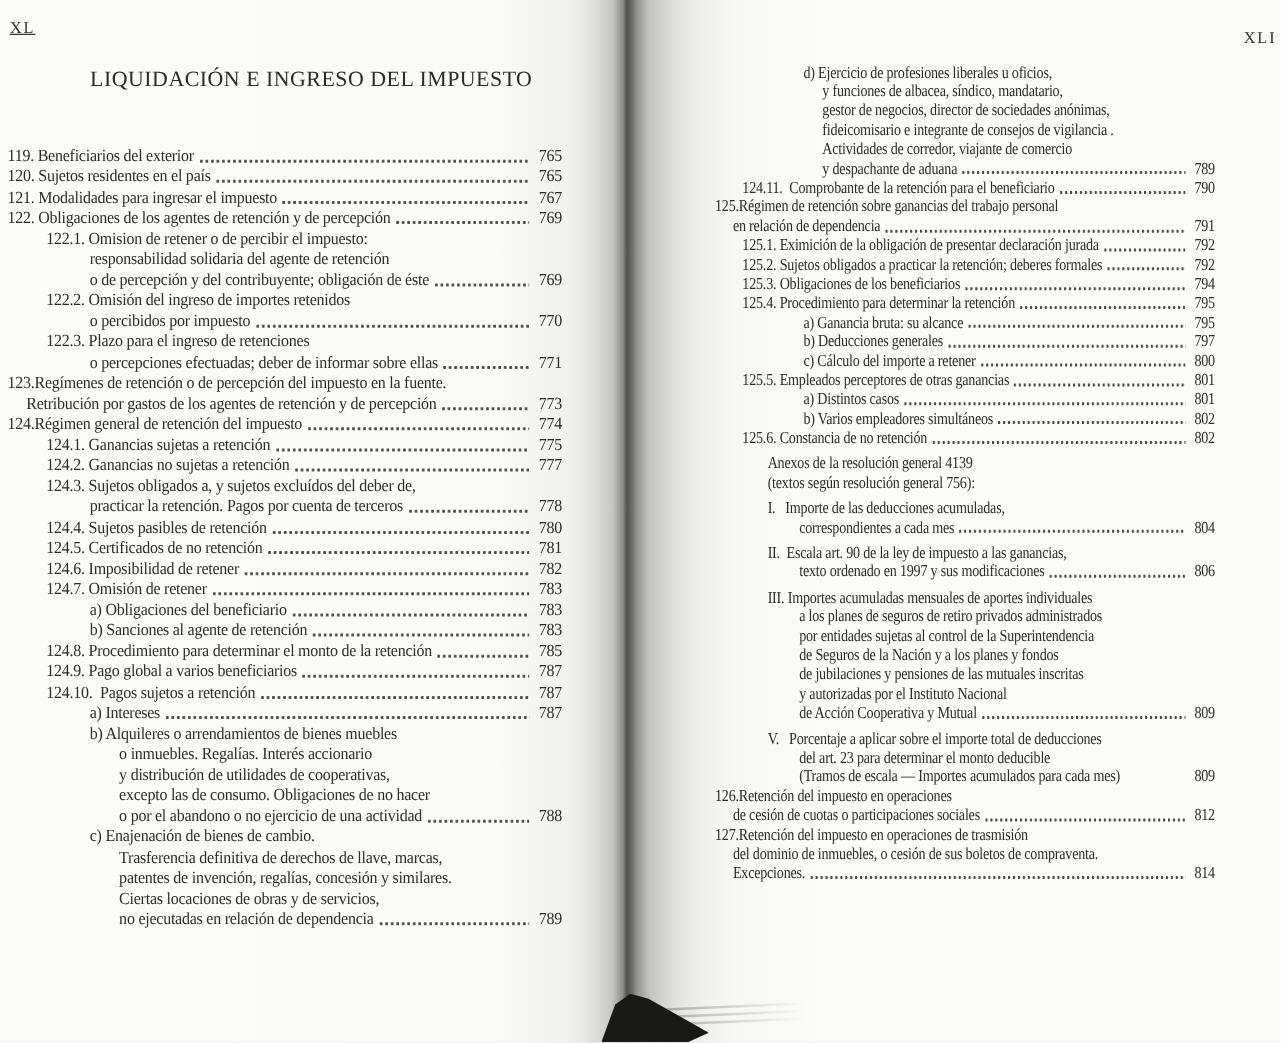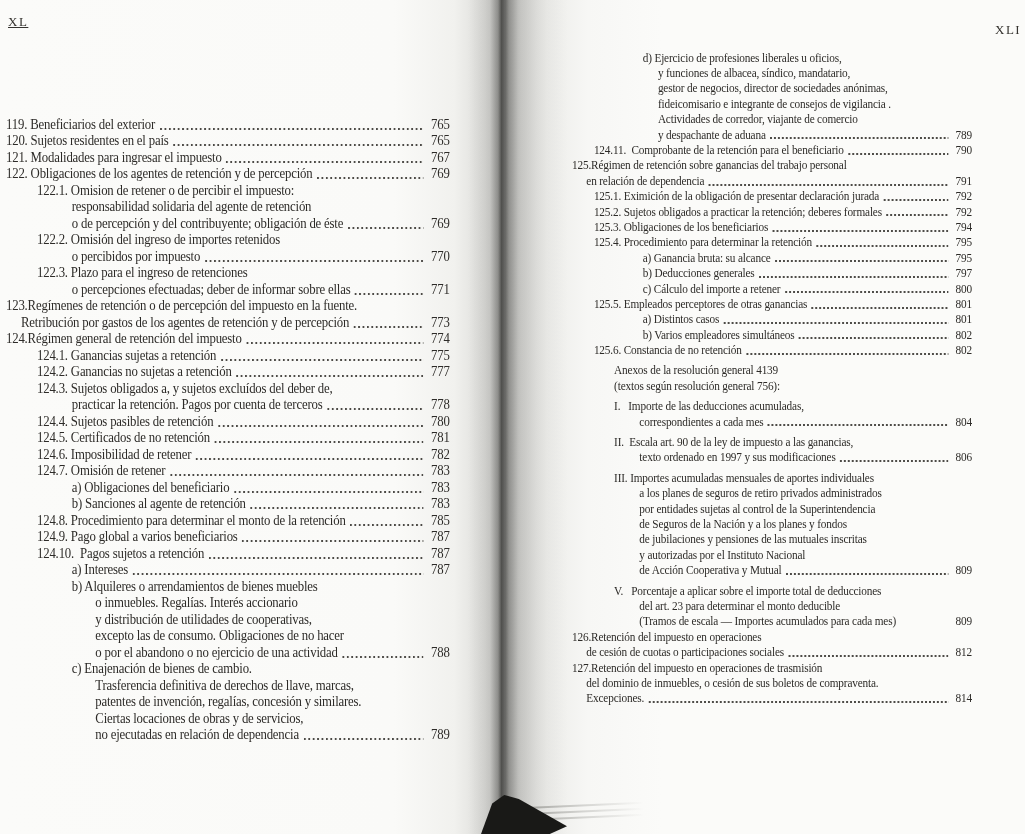--- a/index.html
+++ b/index.html
@@ -41,20 +41,21 @@
 <body>
 
 <div class="scan">
   <div class="page-left"></div>
   <div class="page-right"></div>
 
   <div class="folio folio-left">XL</div>
   <div class="folio folio-right">XLI</div>
 
   <div class="heading">
+    <div class="title">LIQUIDACIÓN E INGRESO DEL IMPUESTO</div>
   </div>
 
   <div class="toc toc-left" id="toc-left">
       <div class="toc-row">
         <span class="toc-text" style="padding-left: 0px;">119. Beneficiarios del exterior</span>
         <span class="leader"></span>
         <span class="pg">765</span>
       </div>
       <div class="toc-row">
         <span class="toc-text" style="padding-left: 0px;">120. Sujetos residentes en el país</span>

